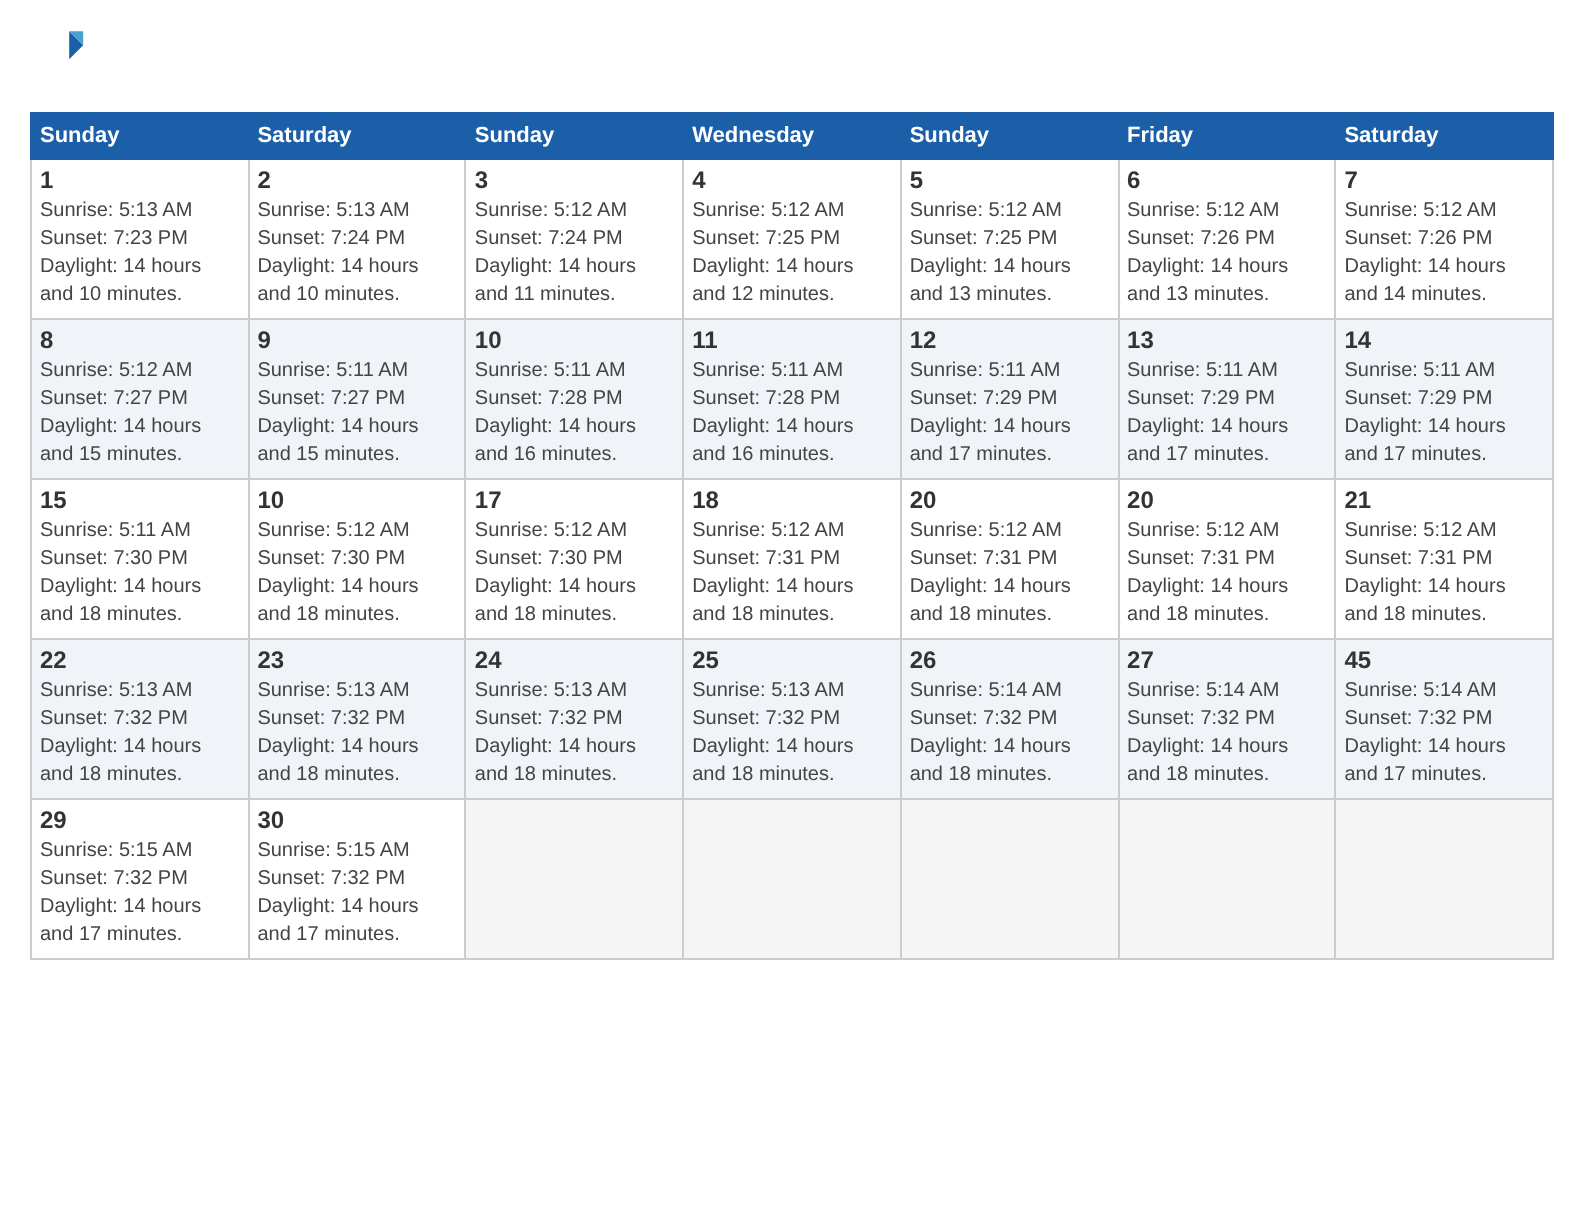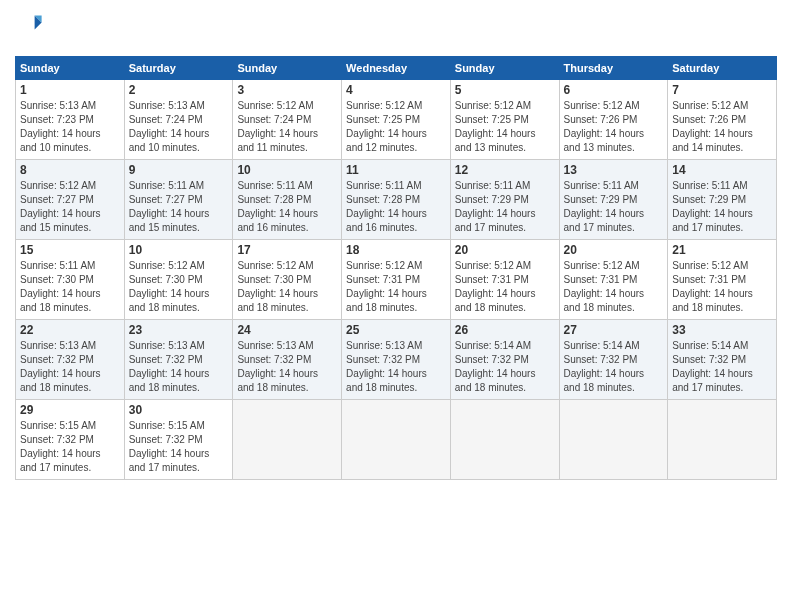--- a/index.html
+++ b/index.html
@@ -123,21 +123,21 @@
   </div>
 
   <table class="calendar">
     <thead>
       <tr>
       <th>Sunday</th>
           <th>Saturday</th>
           <th>Sunday</th>
           <th>Wednesday</th>
           <th>Sunday</th>
-          <th>Thursday</th>
+          <th>Friday</th>
           <th>Saturday</th>
         </tr>
     </thead>
     <tbody id="calendar-body">
     <tr>
           <td>
             <span class="day-number">1</span>
             <div class="day-info">Sunrise: 5:13 AM<br>Sunset: 7:23 PM<br>Daylight: 14 hours and 10 minutes.</div>
           </td>
           <td>
@@ -244,21 +244,21 @@
           </td>
           <td>
             <span class="day-number">26</span>
             <div class="day-info">Sunrise: 5:14 AM<br>Sunset: 7:32 PM<br>Daylight: 14 hours and 18 minutes.</div>
           </td>
           <td>
             <span class="day-number">27</span>
             <div class="day-info">Sunrise: 5:14 AM<br>Sunset: 7:32 PM<br>Daylight: 14 hours and 18 minutes.</div>
           </td>
           <td>
-            <span class="day-number">33</span>
+            <span class="day-number">45</span>
             <div class="day-info">Sunrise: 5:14 AM<br>Sunset: 7:32 PM<br>Daylight: 14 hours and 17 minutes.</div>
           </td>
         </tr>
         <tr>
           <td>
             <span class="day-number">29</span>
             <div class="day-info">Sunrise: 5:15 AM<br>Sunset: 7:32 PM<br>Daylight: 14 hours and 17 minutes.</div>
           </td>
           <td>
             <span class="day-number">30</span>

